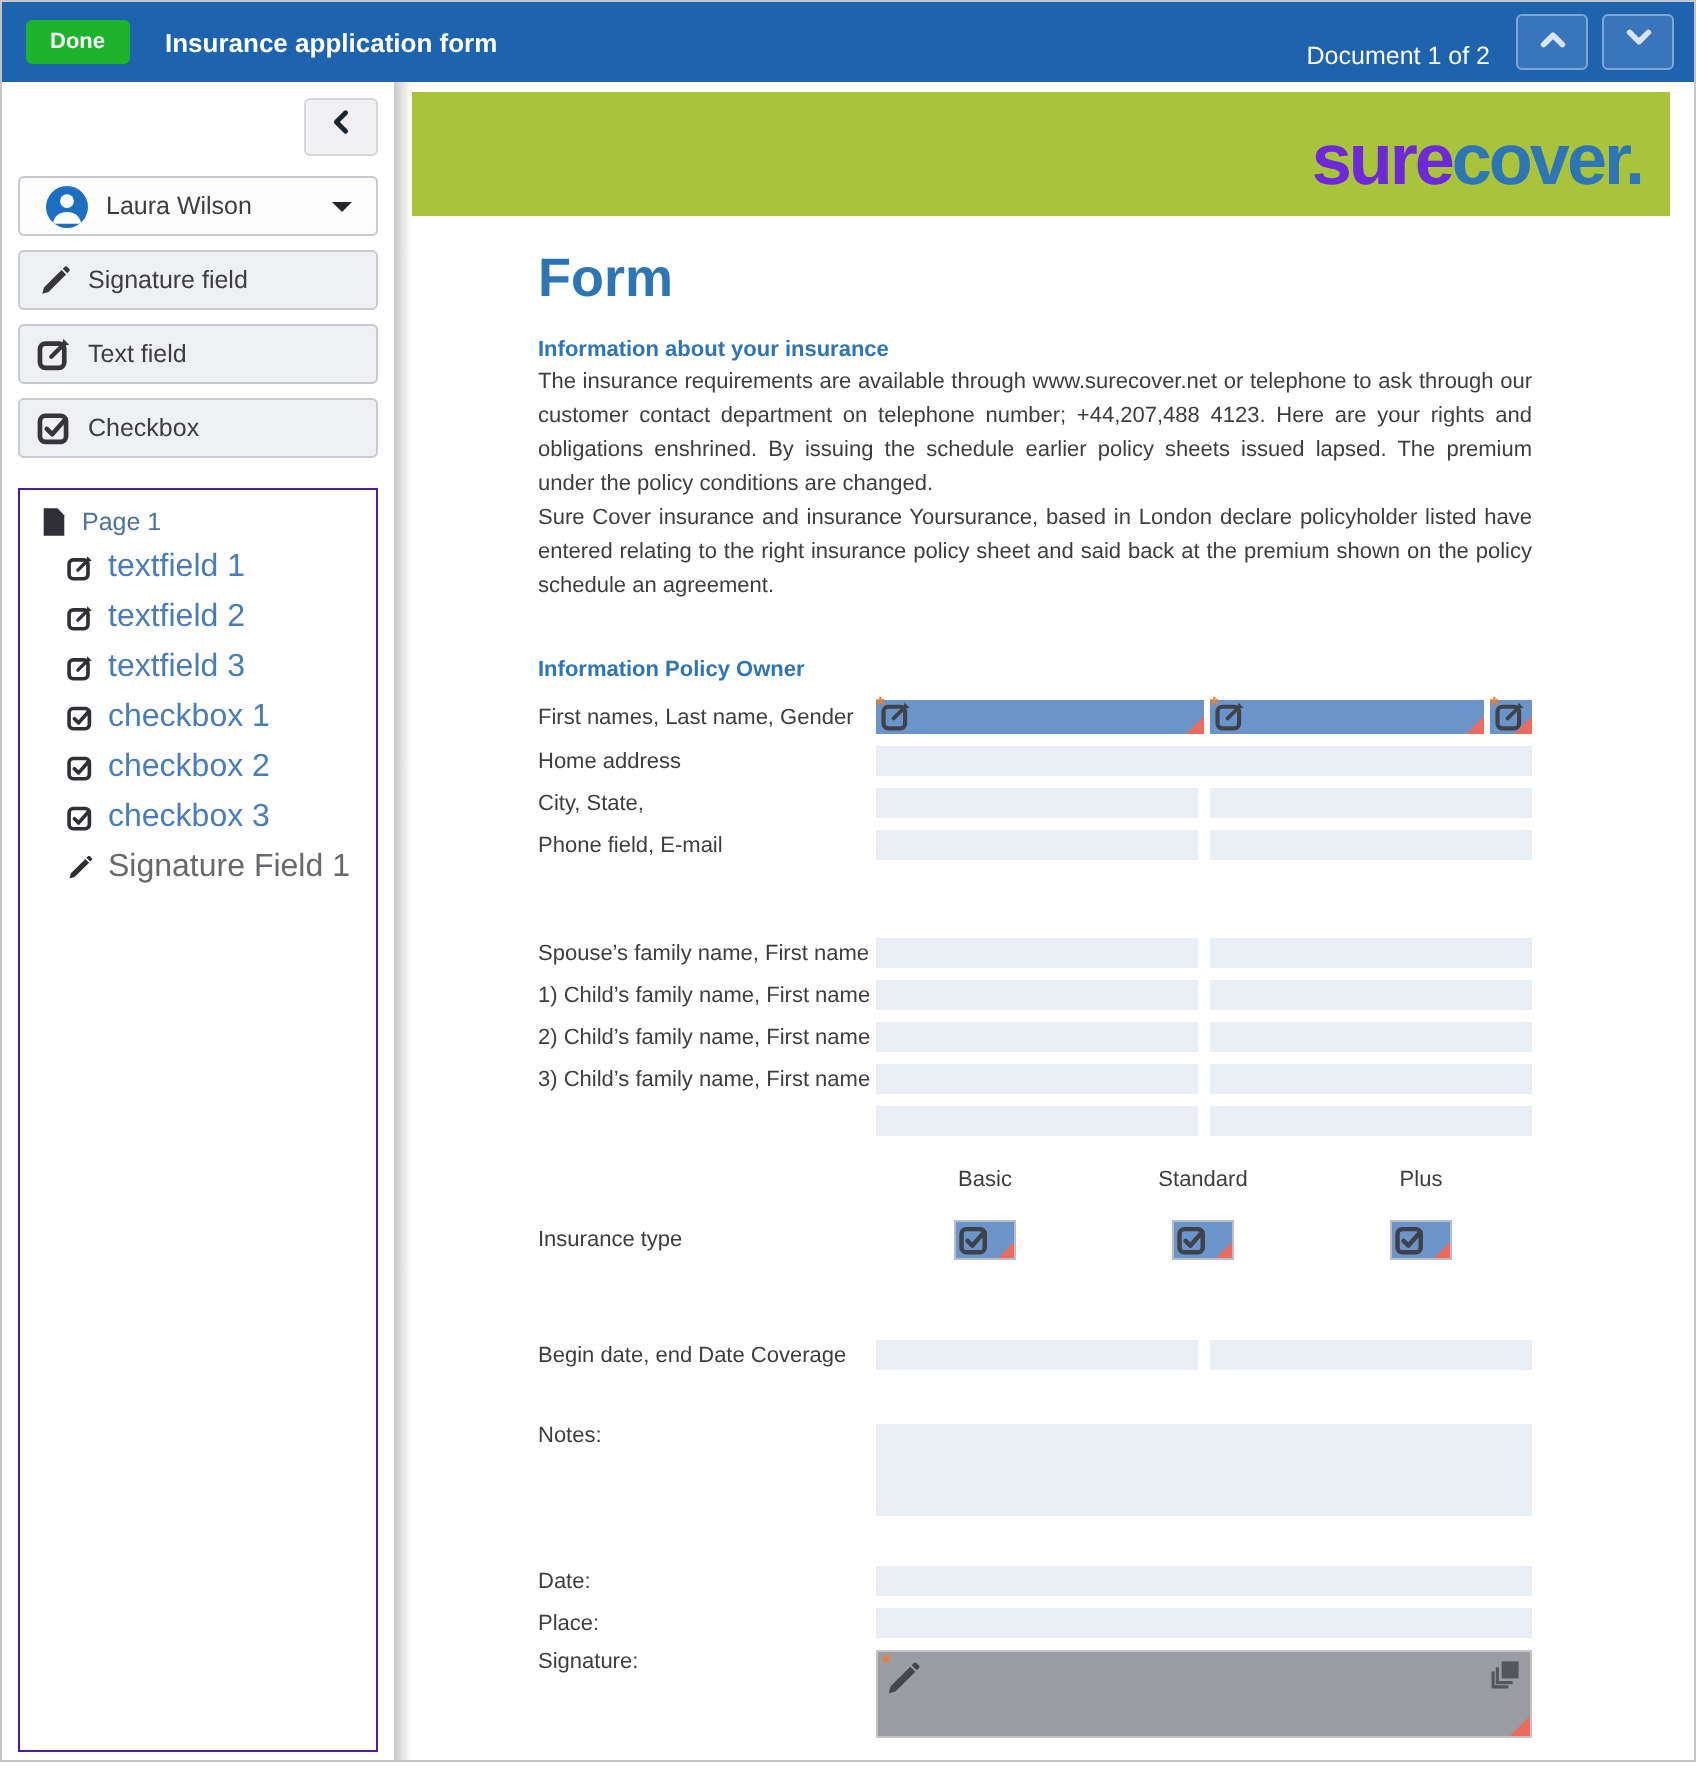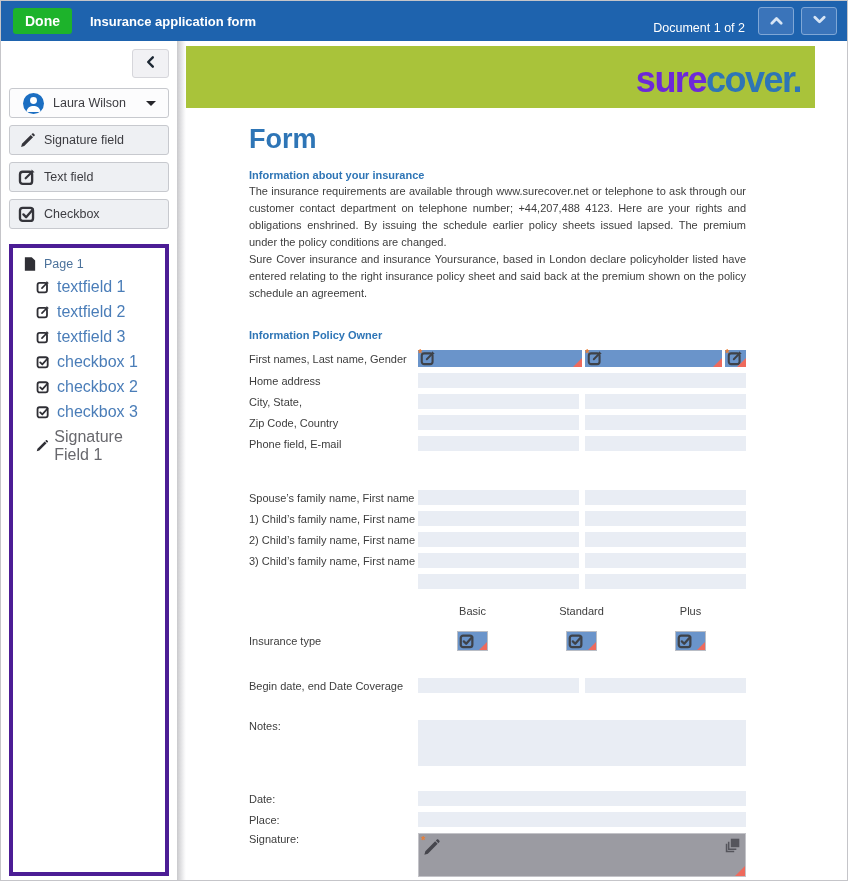--- a/index.html
+++ b/index.html
@@ -1,40 +1,40 @@
 <!DOCTYPE html>
 <html><head>
 <meta charset="utf-8">
 <style>
   * { margin:0; padding:0; box-sizing:border-box; }
   html,body { background:#fff; font-family:"Liberation Sans", sans-serif; }
   .window { width:848px; height:881px; border:1px solid #c5c5c9; display:flex; flex-direction:column; overflow:hidden; background:#fff; }
 
   
   .topbar { height:40px; background:#1e63ae; display:flex; align-items:center; flex-shrink:0; }
-  .btn-done { margin-left:12px; background:#1db32b; color:#fff; font-size:14px; font-weight:bold; border:none; border-radius:3px; padding:5px 12px; cursor:pointer; }
+  .btn-done { margin-left:12px; background:#1db32b; color:#fff; font-size:11px; font-weight:bold; border:none; border-radius:3px; padding:5px 12px; cursor:pointer; }
   .topbar-title { color:#fff; font-size:13px; font-weight:600; margin-left:18px; }
   .topbar-right { margin-left:auto; display:flex; align-items:flex-end; gap:7px; margin-right:10px; }
   .doc-counter { color:#fff; font-size:12.5px; margin-right:6px; }
   .nav-btn { width:36px; height:28px; background:#3a74ba; border:1px solid #7fa7d6; border-radius:3px; display:flex; align-items:center; justify-content:center; cursor:pointer; }
 
   
   .main { flex:1; display:flex; min-height:0; }
 
   
-  .sidebar { width:176px; background:#fff; padding:8px 8px 4px 8px; display:flex; flex-direction:column; flex-shrink:0; }
+  .sidebar { width:196px; background:#fff; padding:8px 8px 4px 8px; display:flex; flex-direction:column; flex-shrink:0; }
   .collapse-row { display:flex; justify-content:flex-end; margin-bottom:10px; }
   .collapse-btn { width:37px; height:29px; background:#f1f1f4; border:1px solid #d6d6db; border-radius:3px; display:flex; align-items:center; justify-content:center; cursor:pointer; }
   .side-btn { height:30px; border:1px solid #c7c9ce; border-radius:3px; background:#eef0f3; display:flex; align-items:center; margin-bottom:7px; font-size:12.5px; color:#3c3c41; cursor:pointer; }
   .side-btn .ic { width:34px; display:flex; justify-content:center; align-items:center; color:#35353b; }
   .user-btn { background:#fcfcfd; }
   .avatar { width:21px; height:21px; border-radius:50%; background:#1b6ec2; overflow:hidden; flex-shrink:0; margin-left:13px; margin-right:9px; }
   .caret { margin-left:auto; margin-right:12px; width:0; height:0; border-left:5px solid transparent; border-right:5px solid transparent; border-top:5px solid #26262b; }
 
-  .tree-panel { flex:1; border:4px solid #4c1d95; margin-top:8px; padding:9px 8px; overflow:hidden; }
+  .tree-panel { flex:1; border:1px solid #4c1d95; margin-top:8px; padding:9px 8px; overflow:hidden; }
   .tree-row { display:flex; align-items:center; font-size:12.5px; margin-bottom:7px; cursor:pointer; }
   .tree-row .tic { width:18px; display:flex; justify-content:center; margin-right:5px; color:#2f2f35; }
   .tree-page { color:#4c729b; }
   .tree-item { margin-left:13px; color:#4a7db8; font-size:16px; }
   .tree-item.gray { color:#68686d; }
 
   
   .gutter { width:9px; background:linear-gradient(to right,#c9c9cc,#f6f6f7 80%,#fff); flex-shrink:0; }
 
   
@@ -65,21 +65,21 @@
 
   .opt-headers { display:flex; margin-left:169px; width:328px; margin-top:16px; margin-bottom:3px; }
   .opt-col { width:109px; text-align:center; font-size:11px; }
   .cb-row { margin-top:14px; margin-bottom:0; }
   .cb-cols { width:328px; display:flex; }
   .cb-cell { width:109px; display:flex; justify-content:center; }
   .cb-widget { position:relative; width:31px; height:20px; background:#6a94ca; border:1px solid #b9bdc5; cursor:pointer; }
   .cb-widget .corner { border-left-width:8px; border-bottom-width:8px; }
   .cb-widget .wic { position:absolute; left:1px; top:1px; color:#3e4249; }
 
-  .row-begin { margin-top:27px; }
+  .row-begin { margin-top:40px; }
   .row-notes { margin-top:27px; align-items:flex-start; }
   .notes-field { height:46px; }
   .row-date { margin-top:25px; }
   .row-sig { align-items:flex-start; margin-bottom:0; }
   .sig-widget { position:relative; width:328px; height:44px; background:#9b9ba2; border:1px solid #c3c3c8; cursor:pointer; }
   .sig-widget .pen { position:absolute; left:3px; top:4px; color:#46464d; }
   .sig-widget .req { left:2px; top:0px; }
   .sig-widget .copy { position:absolute; right:4px; top:3px; color:#55555c; }
   .sig-widget .corner { border-left-width:10px; border-bottom-width:10px; }
 </style>
@@ -295,27 +295,20 @@
           </div>
 
           <div class="frow">
             <span class="lbl">Home address</span>
             <span class="fields">
                 <span class="lfield full"></span>
               </span>
           </div>
           <div class="frow">
             <span class="lbl">City, State,</span>
-            <span class="fields">
-                <span class="lfield"></span>
-                <span class="lfield"></span>
-              </span>
-          </div>
-          <div class="frow">
-            <span class="lbl">Zip Code, Country</span>
             <span class="fields">
                 <span class="lfield"></span>
                 <span class="lfield"></span>
               </span>
           </div>
           <div class="frow">
             <span class="lbl">Phone field, E-mail</span>
             <span class="fields">
                 <span class="lfield"></span>
                 <span class="lfield"></span>

